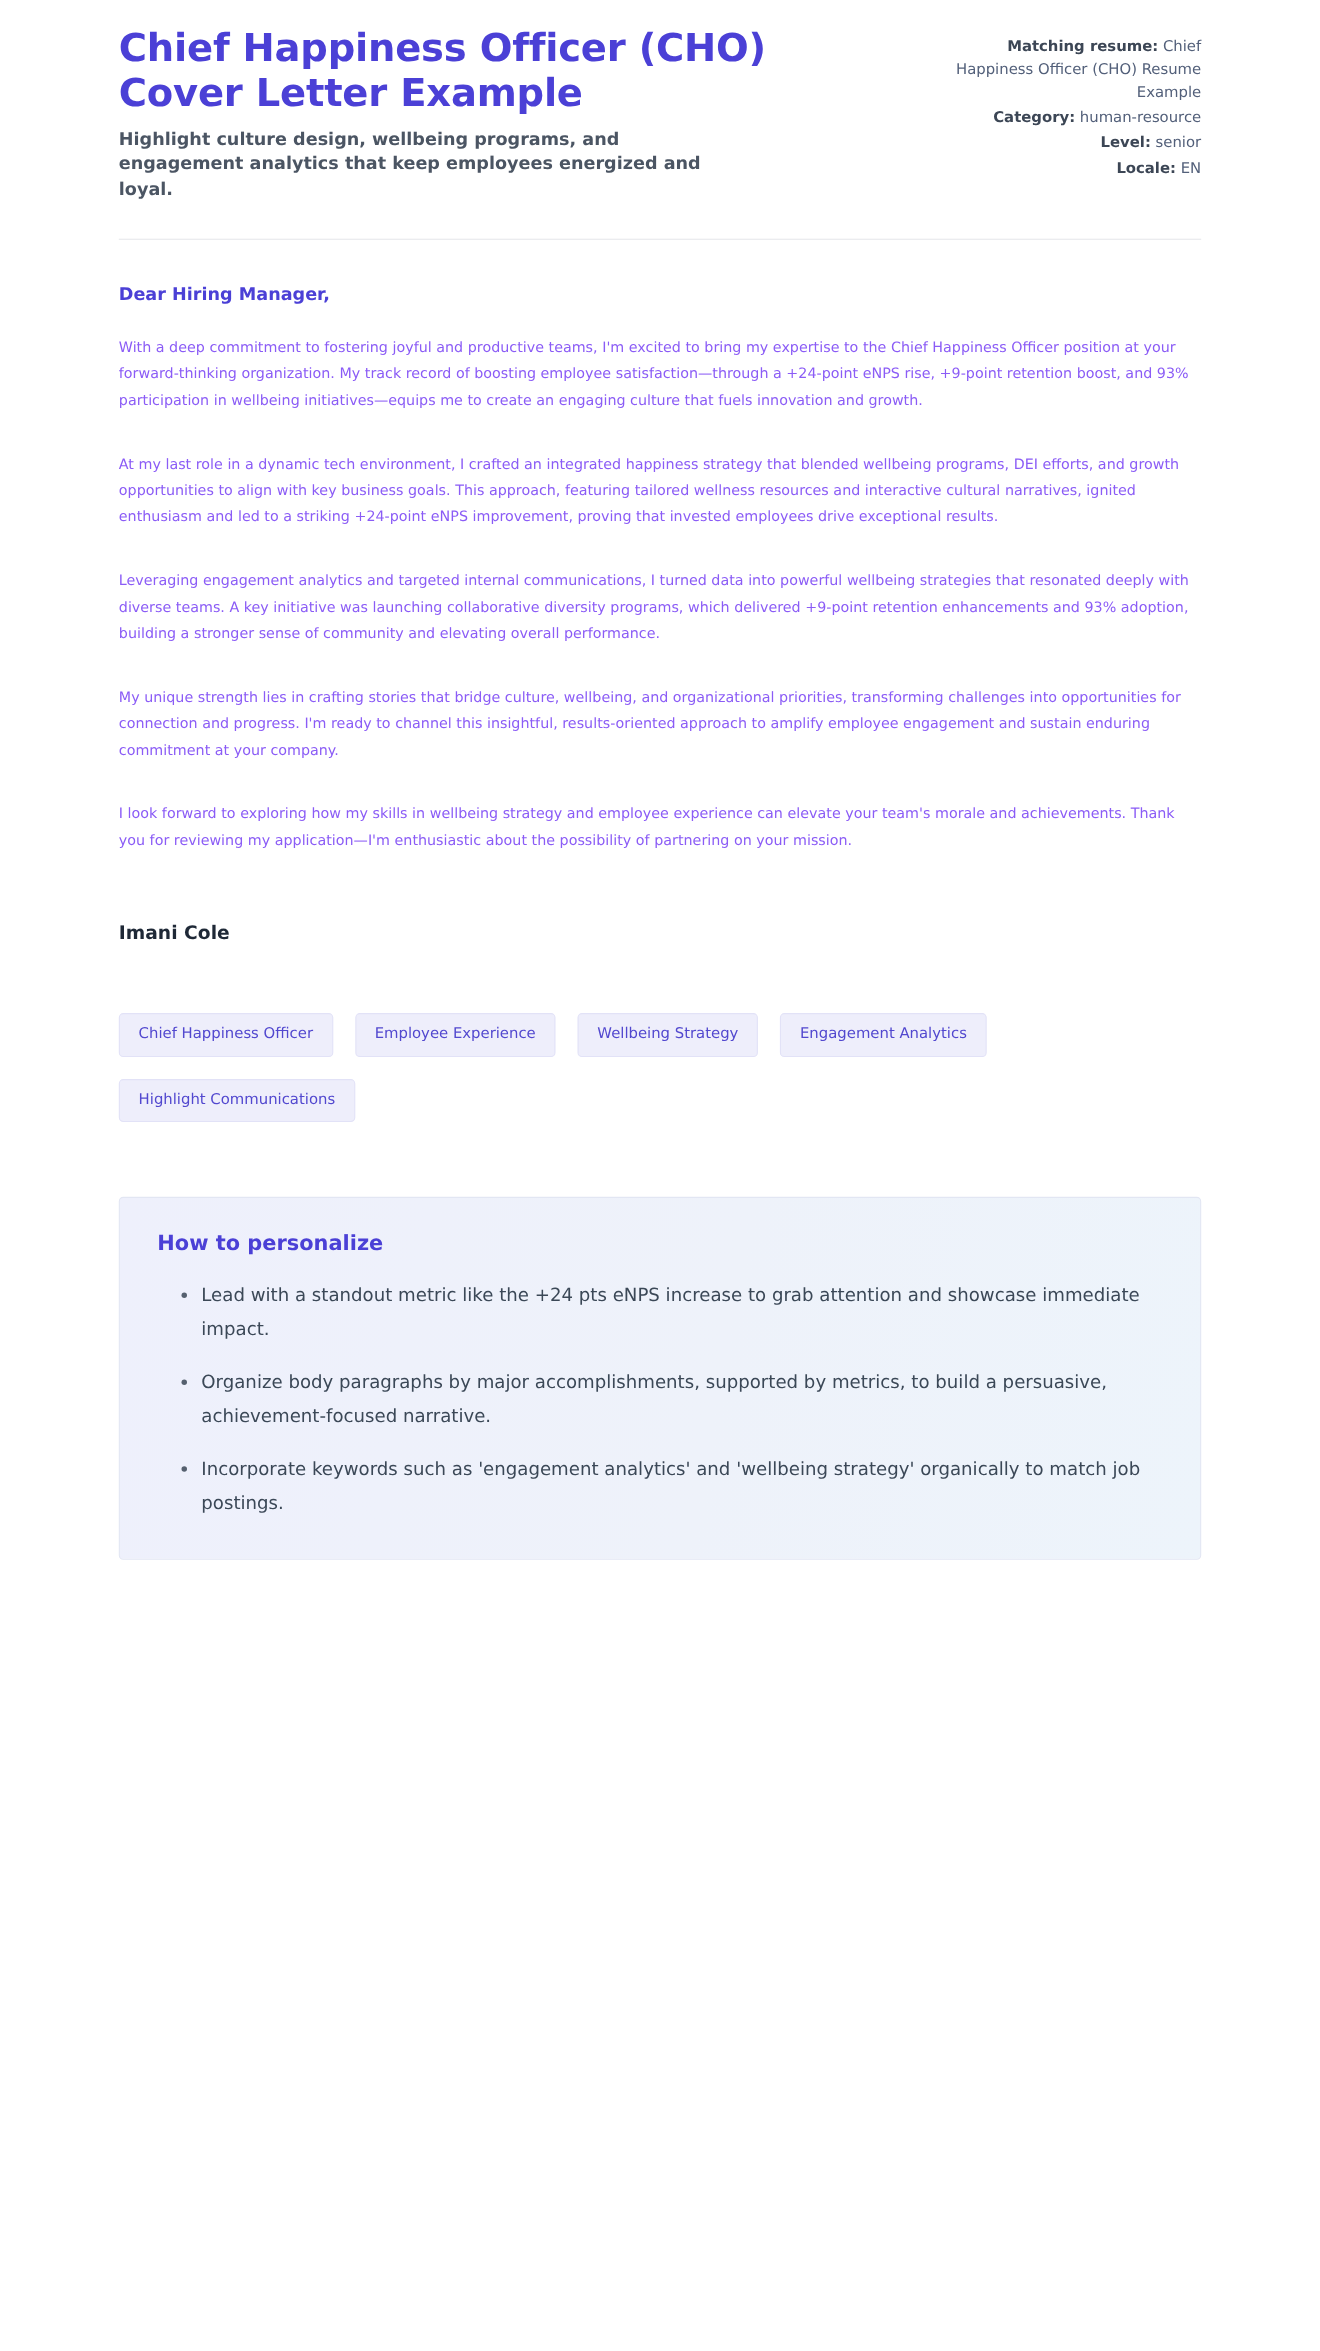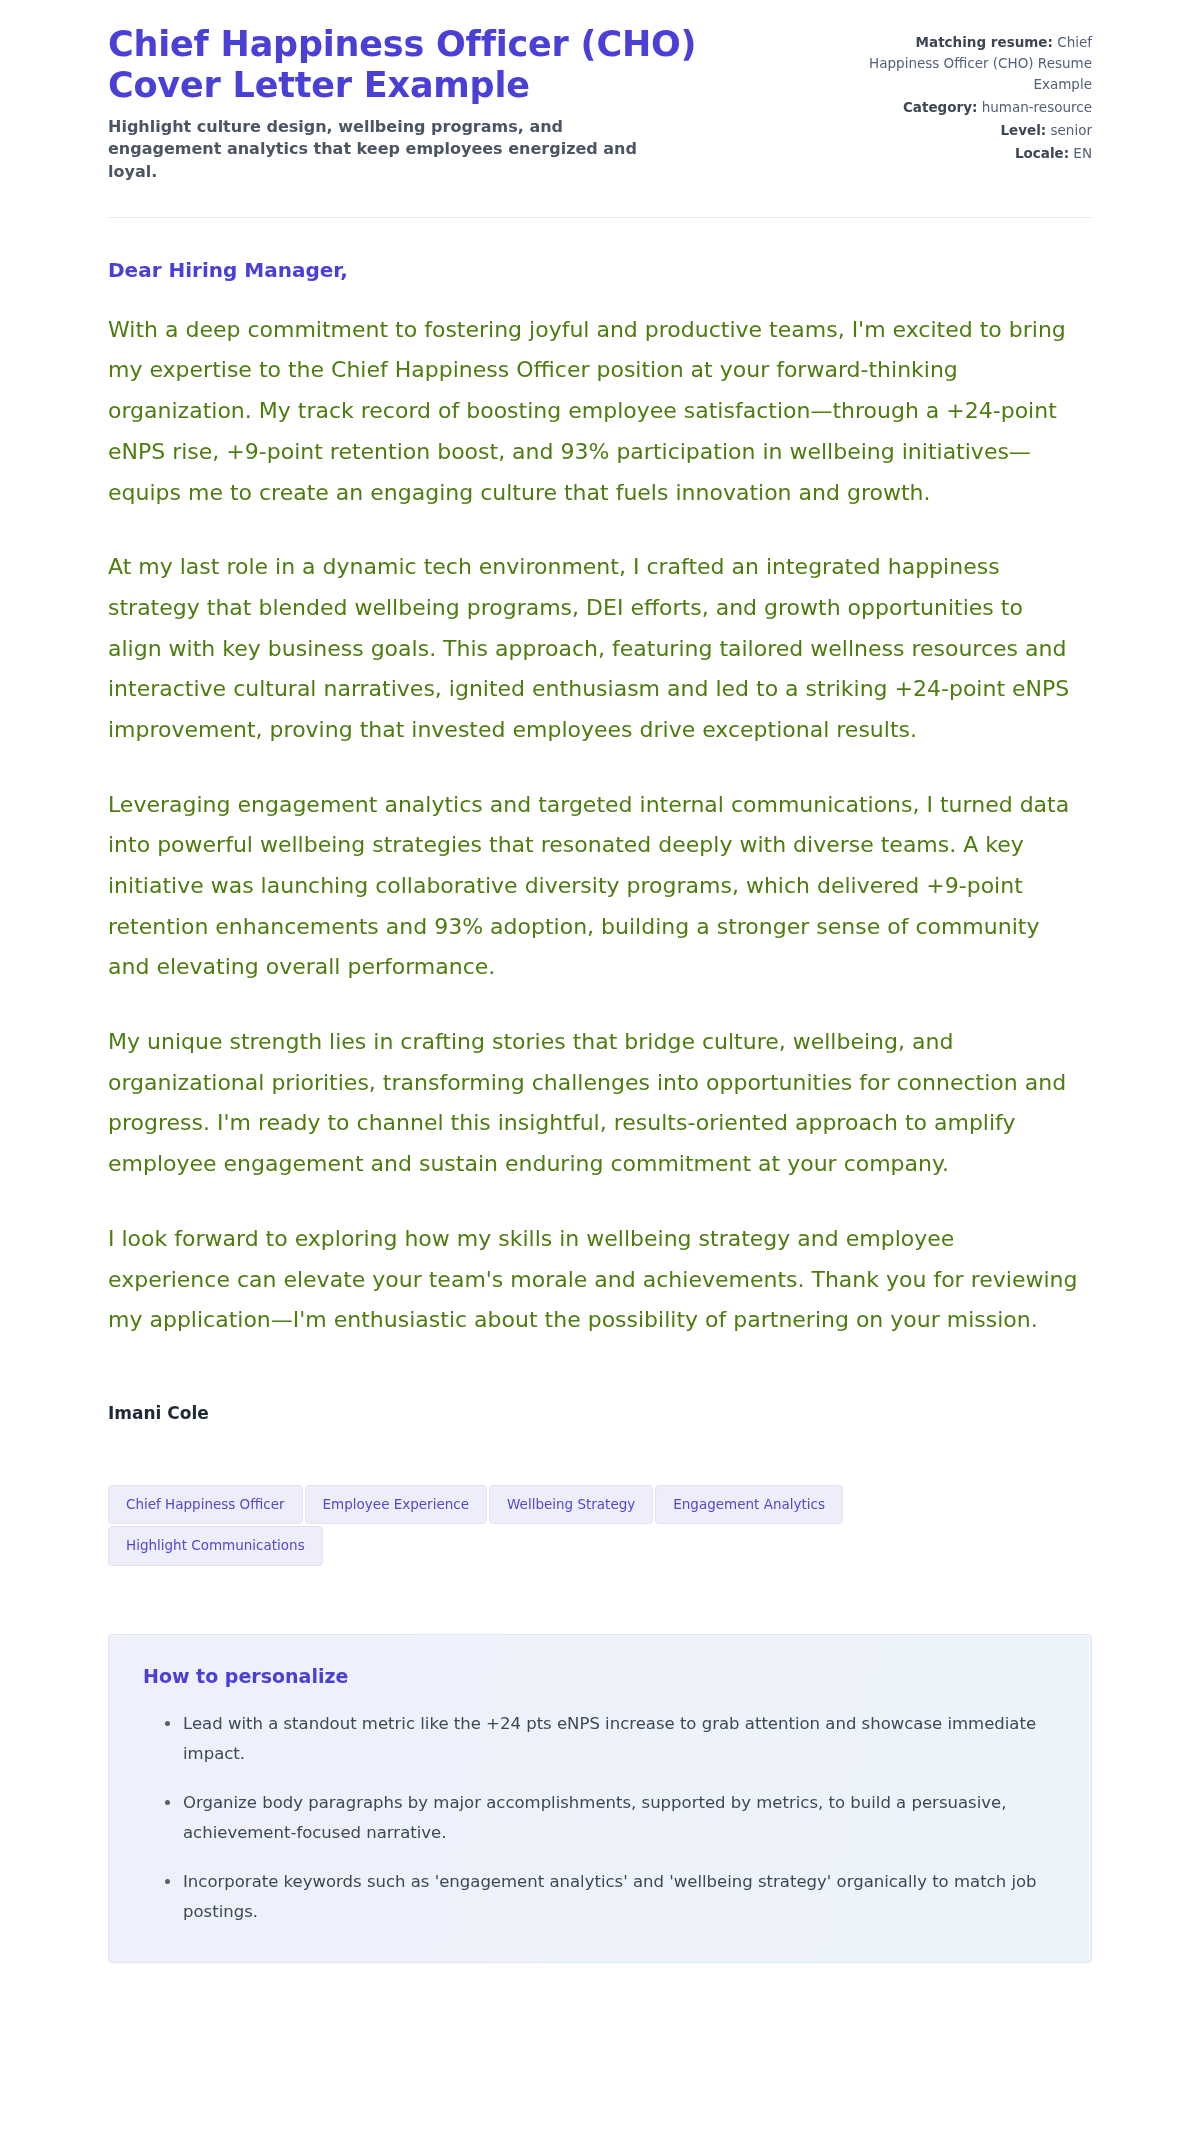--- a/index.html
+++ b/index.html
@@ -62,29 +62,29 @@
   .divider {
     margin: 33px 0 0 0;
     border: 0;
     border-top: 1px solid #e6e8ec;
     height: 0;
   }
 
   
   .letter { padding-top: 40px; }
   .salutation {
-    font-size: 20px;
+    font-size: 16px;
     font-weight: 700;
     color: #4b40d6;
     margin: 0 0 28px 0;
   }
   .para {
-    font-size: 22px;
+    font-size: 13px;
     line-height: 1.85;
-    color: #4d7c0f;
+    color: #8b5cf6;
     margin: 0 0 34px 0;
     max-width: 975px;
   }
   .para:last-of-type { margin-bottom: 0; }
 
   
   .signature { padding-top: 62px; }
   .sign-name {
     font-size: 17px;
     font-weight: 700;
@@ -94,21 +94,21 @@
   .sign-role {
     font-size: 16.5px;
     color: #4b5563;
     margin: 0;
   }
 
   
   .tags {
     display: flex;
     flex-wrap: wrap;
-    gap: 2px;
+    gap: 20px;
     padding-top: 46px;
     max-width: 910px;
   }
   .tag {
     background: #eeeefb;
     border: 1px solid #e2e2f7;
     border-radius: 4px;
     color: #5248cf;
     font-size: 13.5px;
     line-height: 1;

